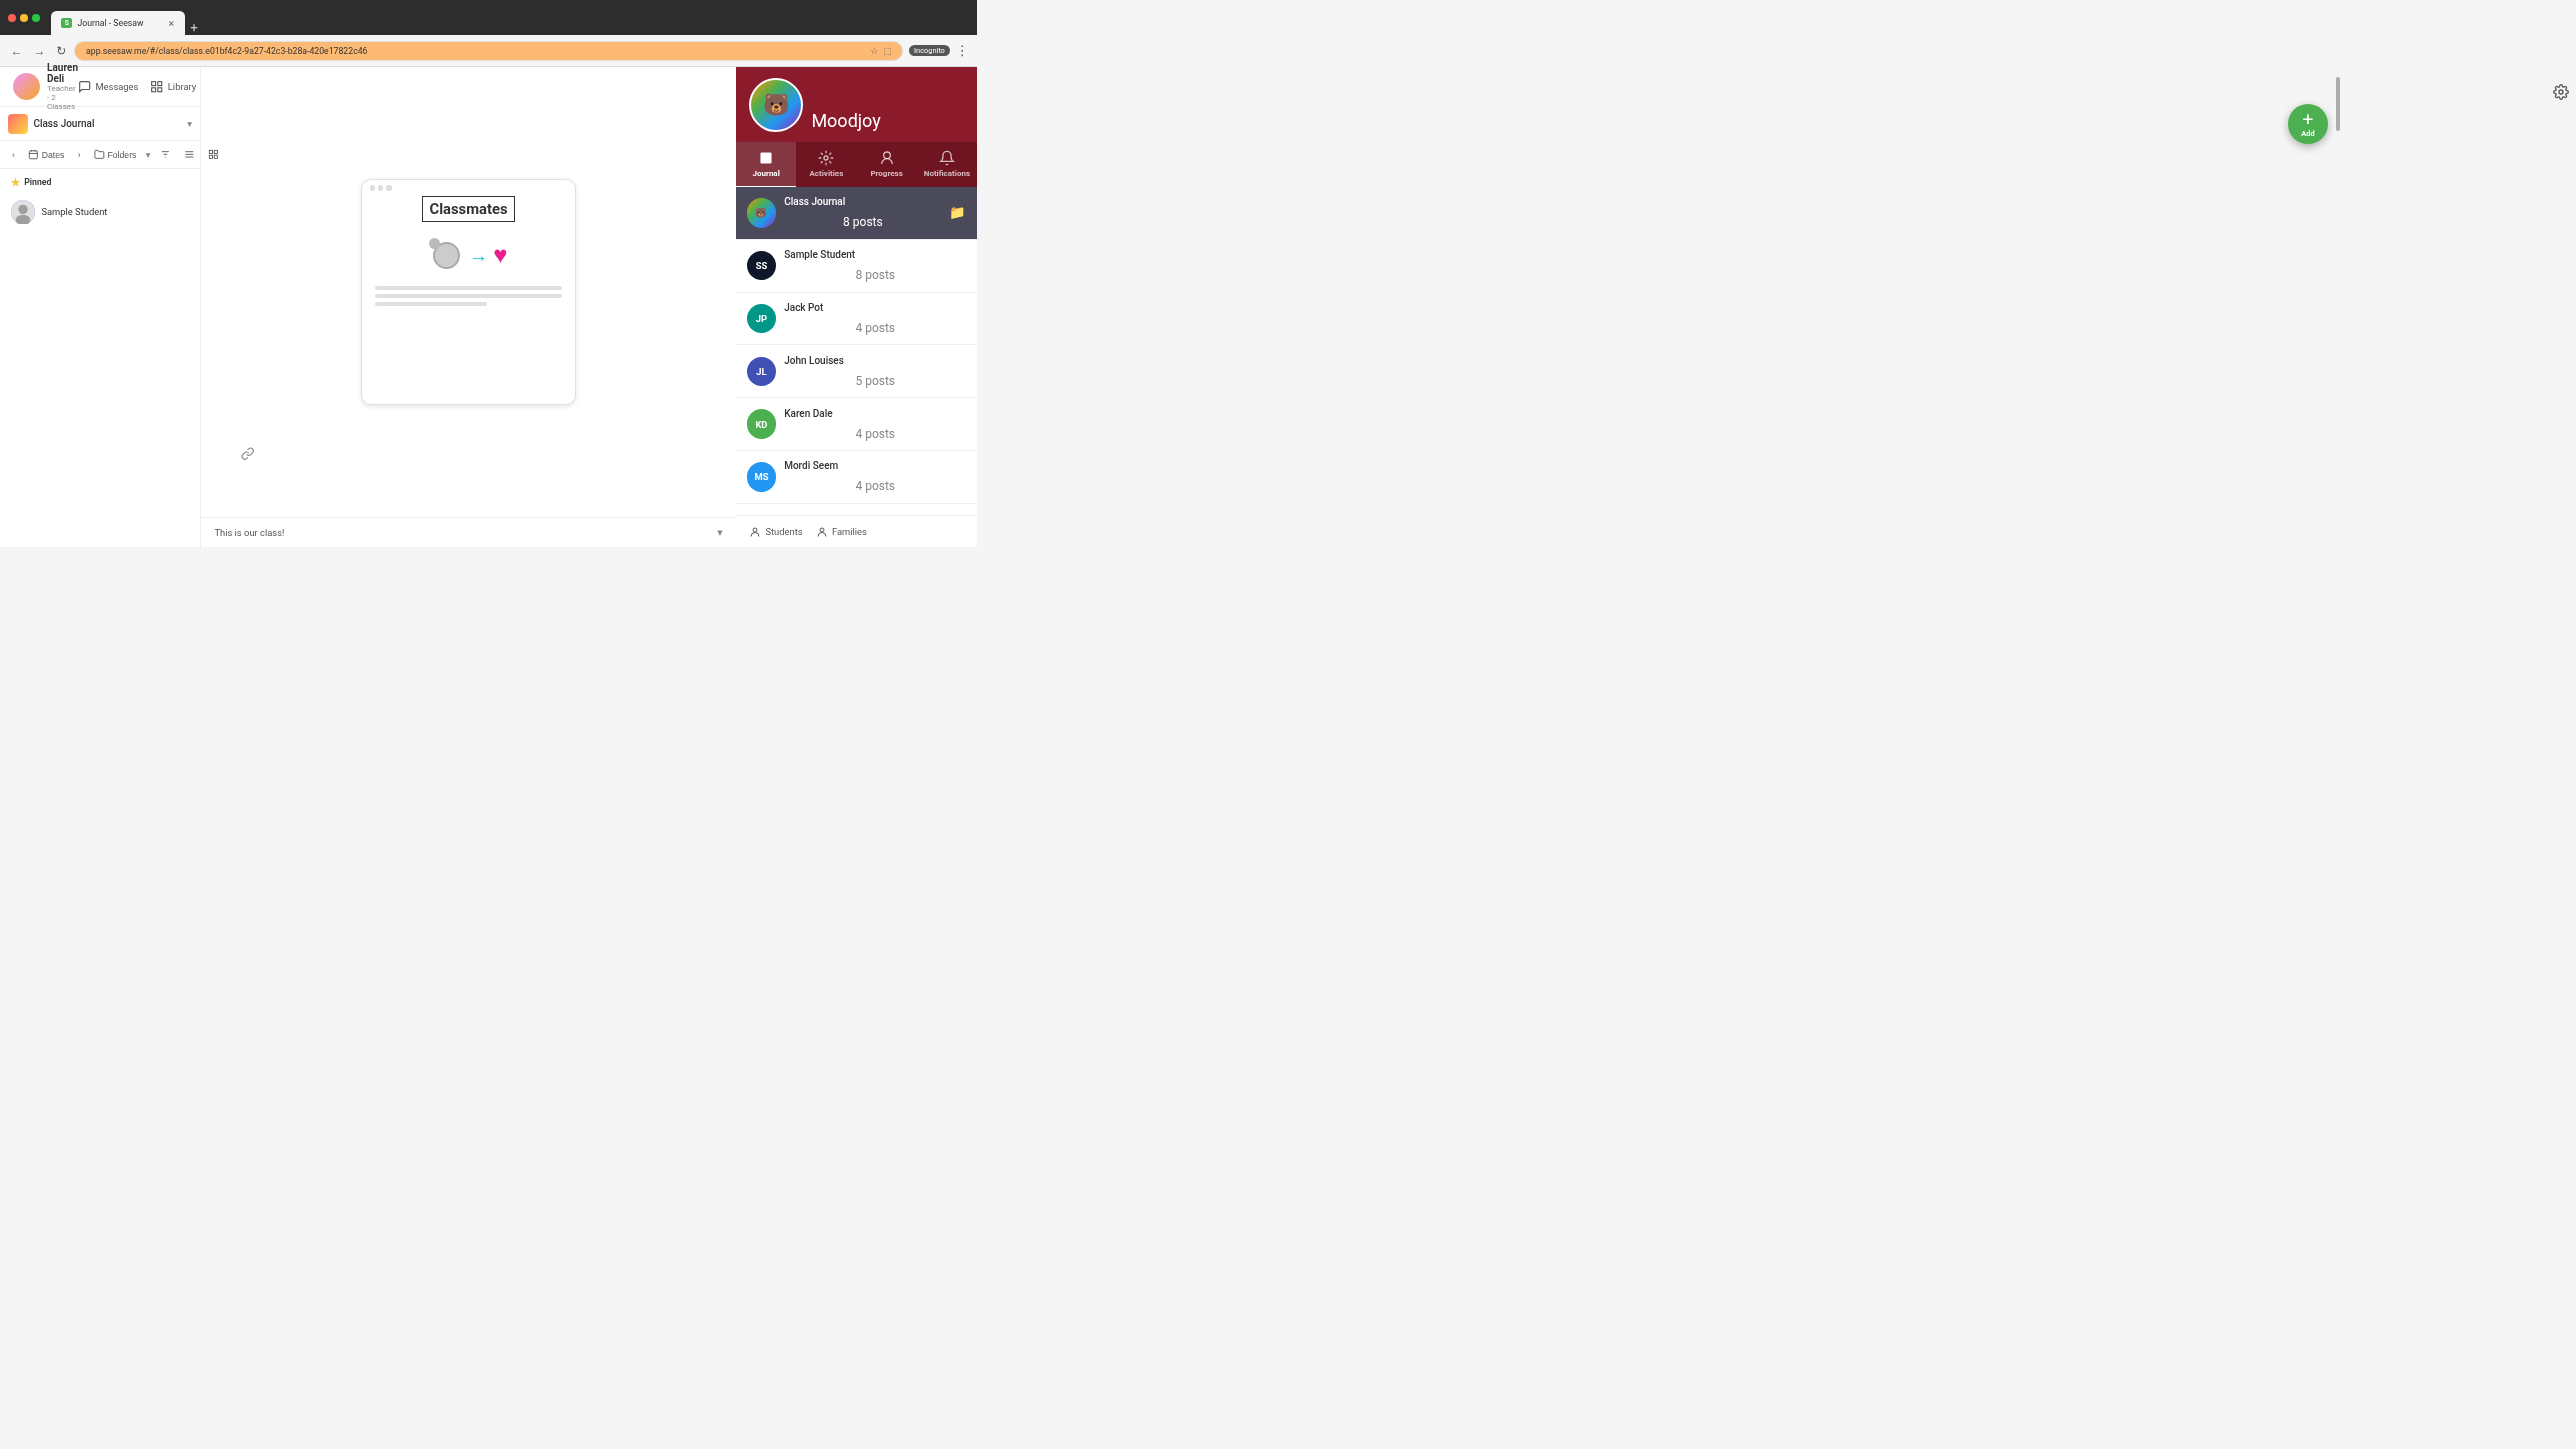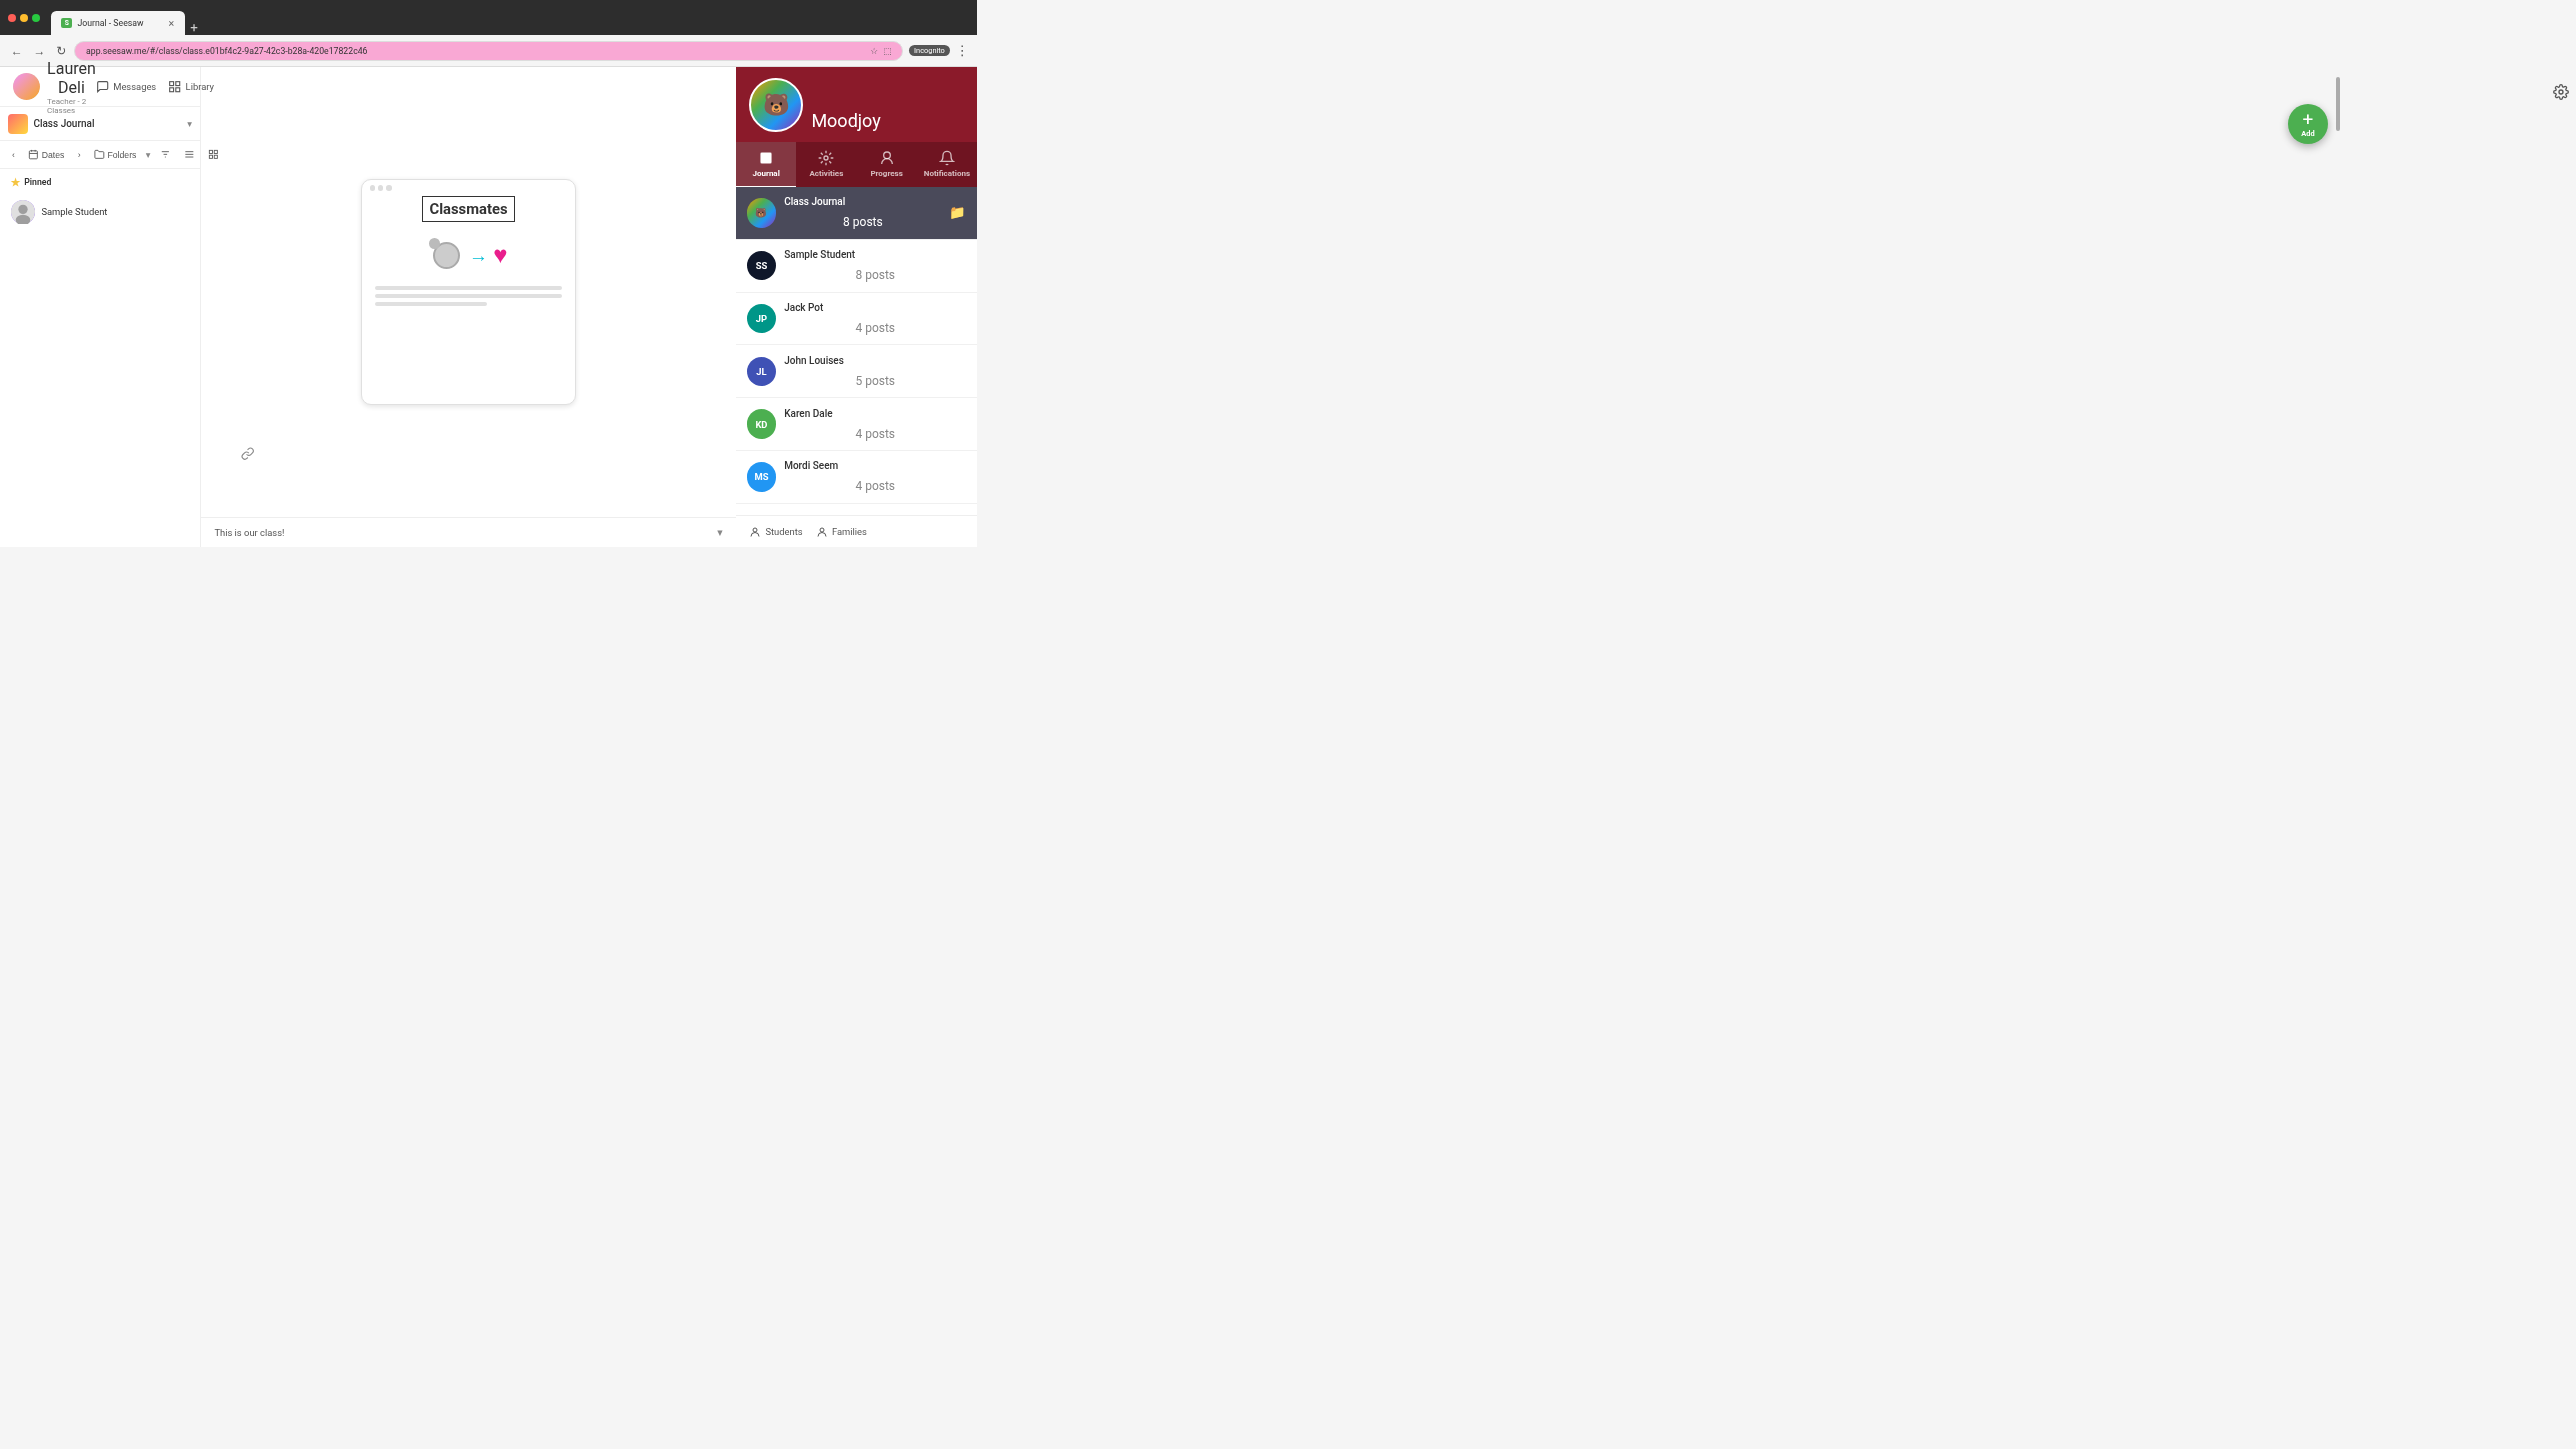--- a/index.html
+++ b/index.html
@@ -14,34 +14,34 @@
     .new-tab-btn { color: #ccc; font-size: 13.4px; padding: 0 5.4px; cursor: pointer; }
     .browser-btn { width: 8px; height: 8px; border-radius: 50%; border: none; cursor: pointer; }
     .btn-close { background: #ff5f57; }
     .btn-min { background: #ffbd2e; }
     .btn-max { background: #28c940; }
 
     
     .address-bar-row { background: #f5f5f5; height: 32px; display: flex; align-items: center; padding: 0 8px; gap: 5.4px; border-bottom: 0.7px solid #ddd; }
     .nav-btn { background: none; border: none; cursor: pointer; color: #555; font-size: 12px; padding: 2.7px; border-radius: 2.7px; }
     .nav-btn:disabled { color: #ccc; cursor: default; }
-    .address-bar { flex: 1; background: #f9a8d4; border: 0.7px solid #ddd; border-radius: 13.4px; padding: 4px 10.7px; font-size: 8.7px; color: #333; display: flex; align-items: flex-start; }
+    .address-bar { flex: 1; background: #fdba74; border: 0.7px solid #ddd; border-radius: 13.4px; padding: 4px 10.7px; font-size: 8.7px; color: #333; display: flex; align-items: flex-start; }
     .address-text { flex: 1; font-size: 8.7px; color: #333; }
     .address-icons { display: flex; gap: 5.4px; align-items: center; color: #555; }
     .incognito-badge { background: #555; color: white; font-size: 7.4px; padding: 1.3px 5.4px; border-radius: 8px; }
 
     
     .app-layout { display: flex; height: calc(547px - 67px); background: white; }
 
     
     .sidebar { width: 201px; border-right: 0.7px solid #eee; display: flex; flex-direction: column; }
     .sidebar-header { padding: 8px 10.7px; display: flex; align-items: center; gap: 6.7px; border-bottom: 0.7px solid #eee; }
     .avatar-circle { width: 27px; height: 27px; border-radius: 50%; background: #e8d5c0; display: flex; align-items: center; justify-content: center; overflow: hidden; flex-shrink: 0; }
     .user-info { flex: 1; }
-    .user-name { font-size: 16px; font-weight: 400; color: #333; text-align: center; }
+    .user-name { font-size: 10px; font-weight: 700; color: #333; }
     .user-role { font-size: 8px; color: #888; }
     .header-actions { display: flex; gap: 12px; align-items: center; }
     .header-link { display: flex; align-items: center; gap: 4px; color: #555; font-size: 9.4px; text-decoration: none; cursor: pointer; }
     .header-link svg { width: 13.4px; height: 13.4px; }
 
     .class-selector { padding: 6.7px 8px; display: flex; align-items: center; gap: 5.4px; border-bottom: 0.7px solid #eee; }
     .class-name { font-size: 10px; font-weight: 500; color: #333; flex: 1; }
     .chevron { color: #888; font-size: 9.4px; }
 
     .toolbar { padding: 5.4px 8px; display: flex; align-items: center; gap: 5.4px; border-bottom: 0.7px solid #eee; font-size: 8.7px; color: #555; }

